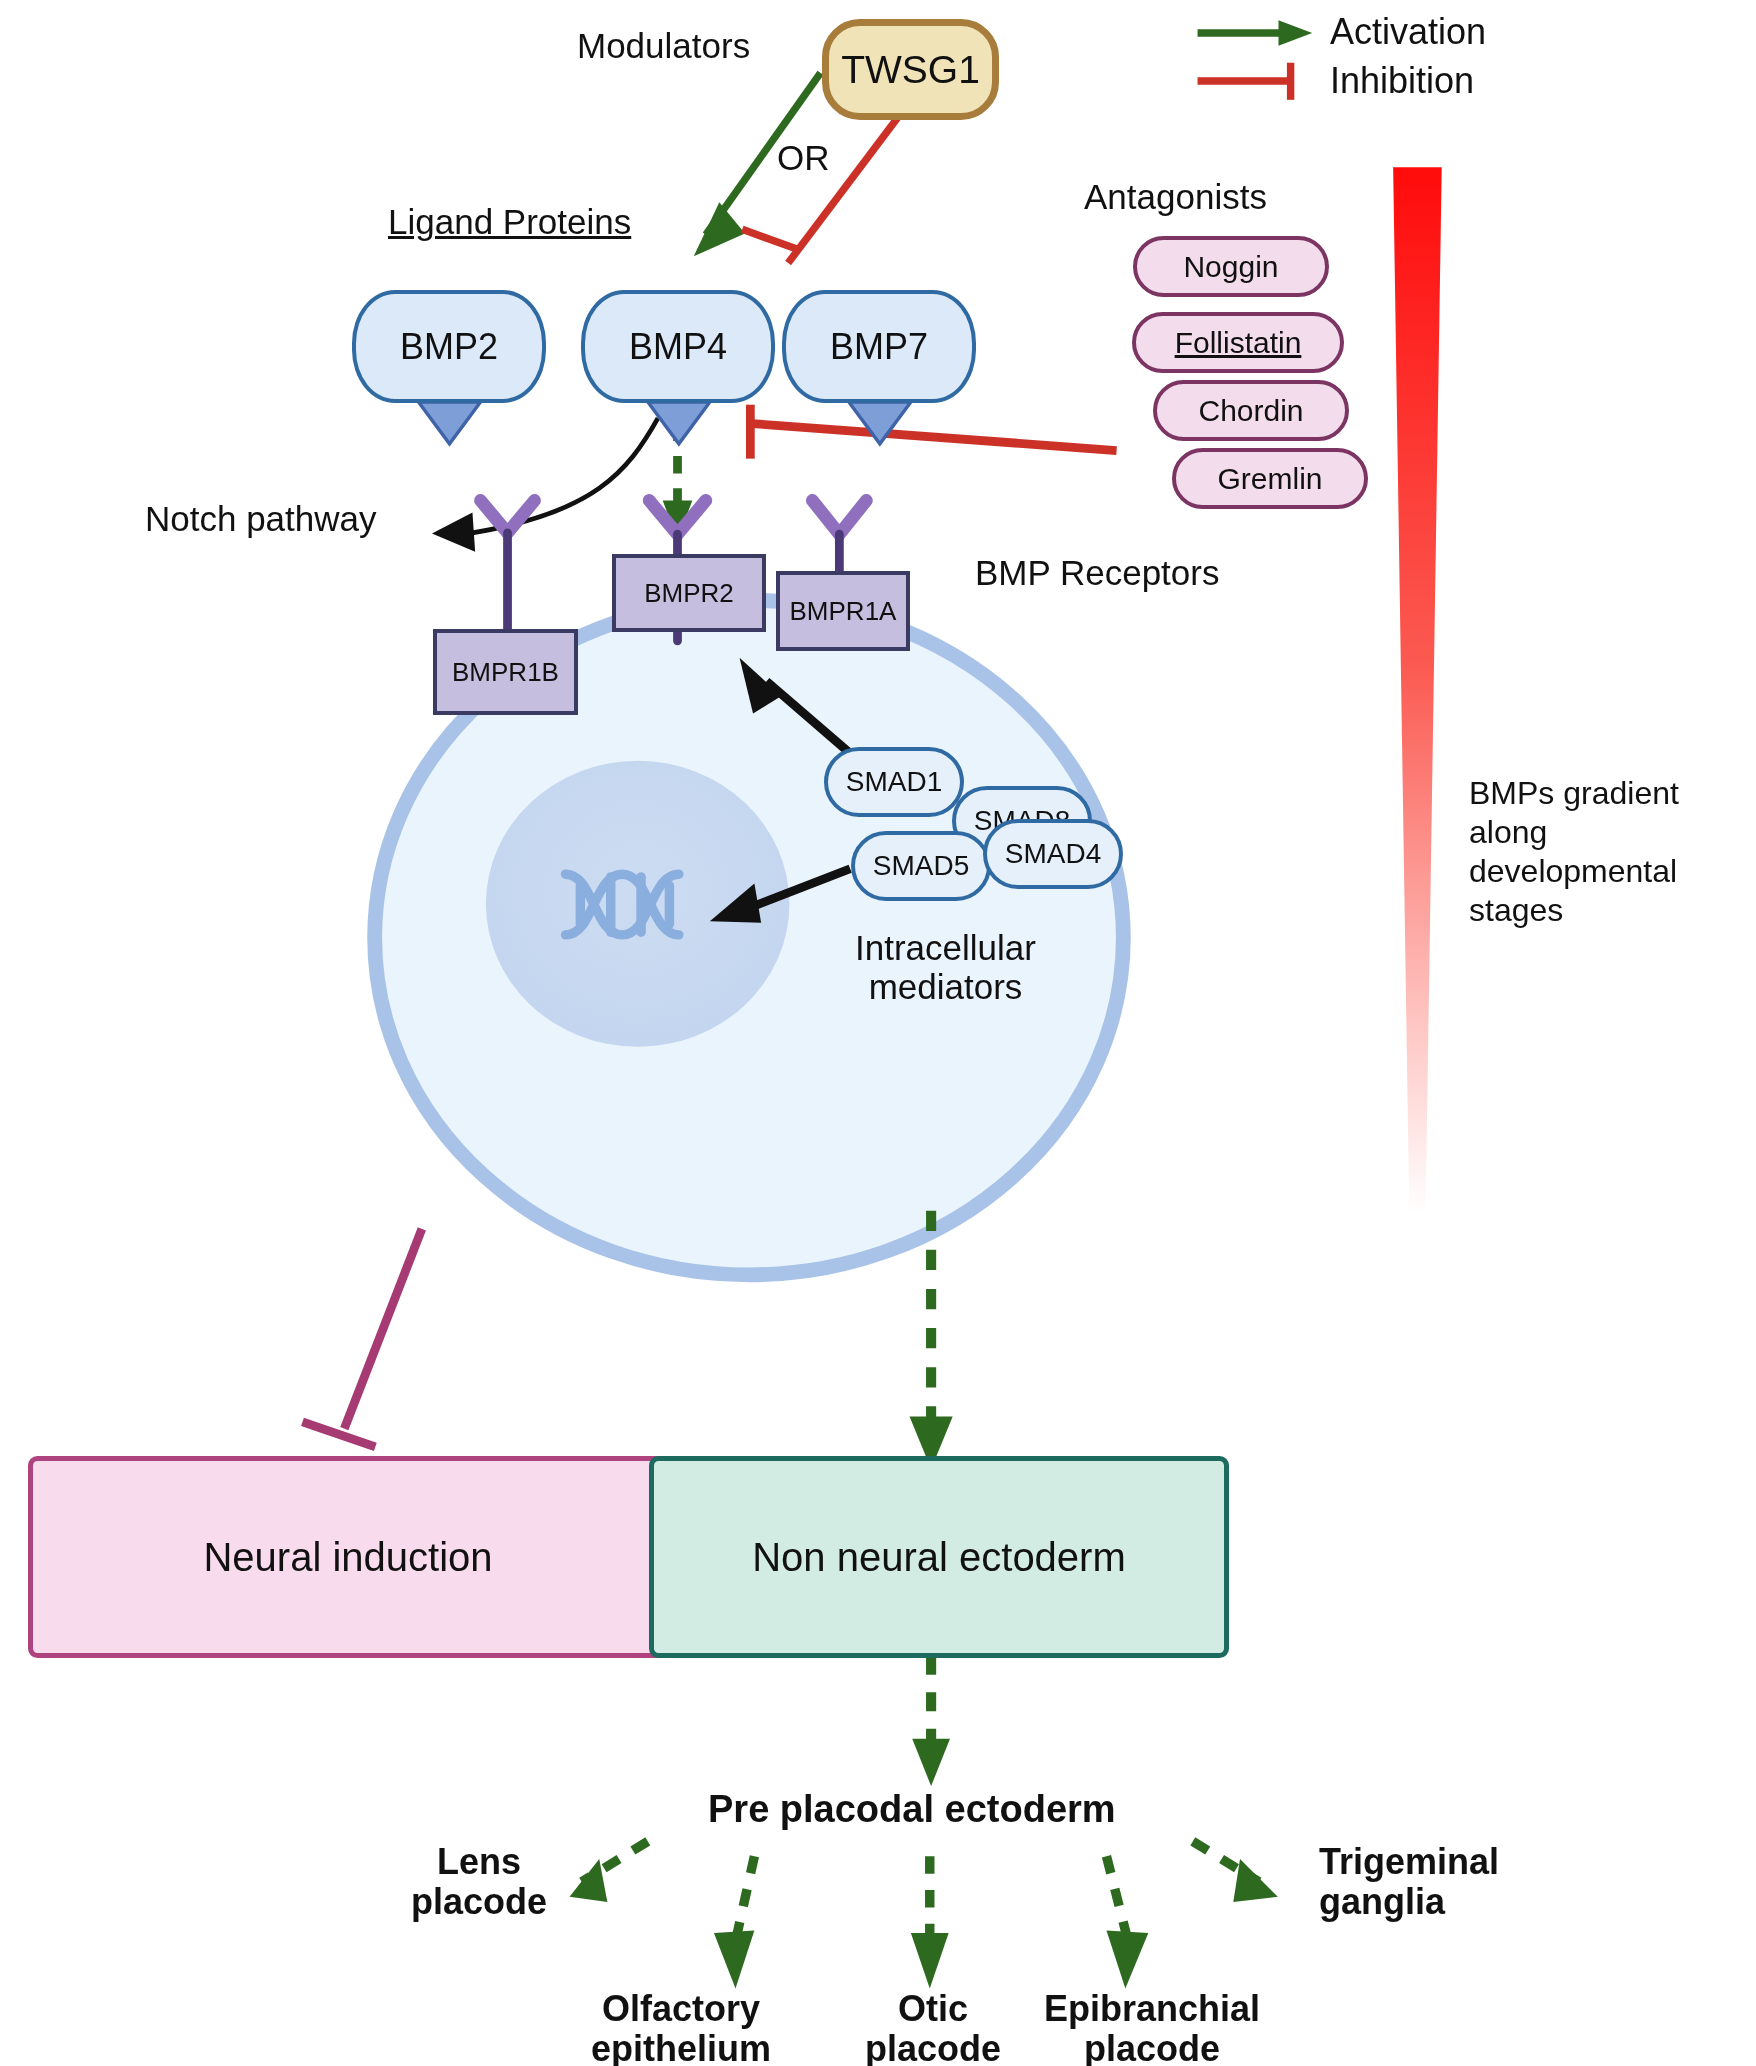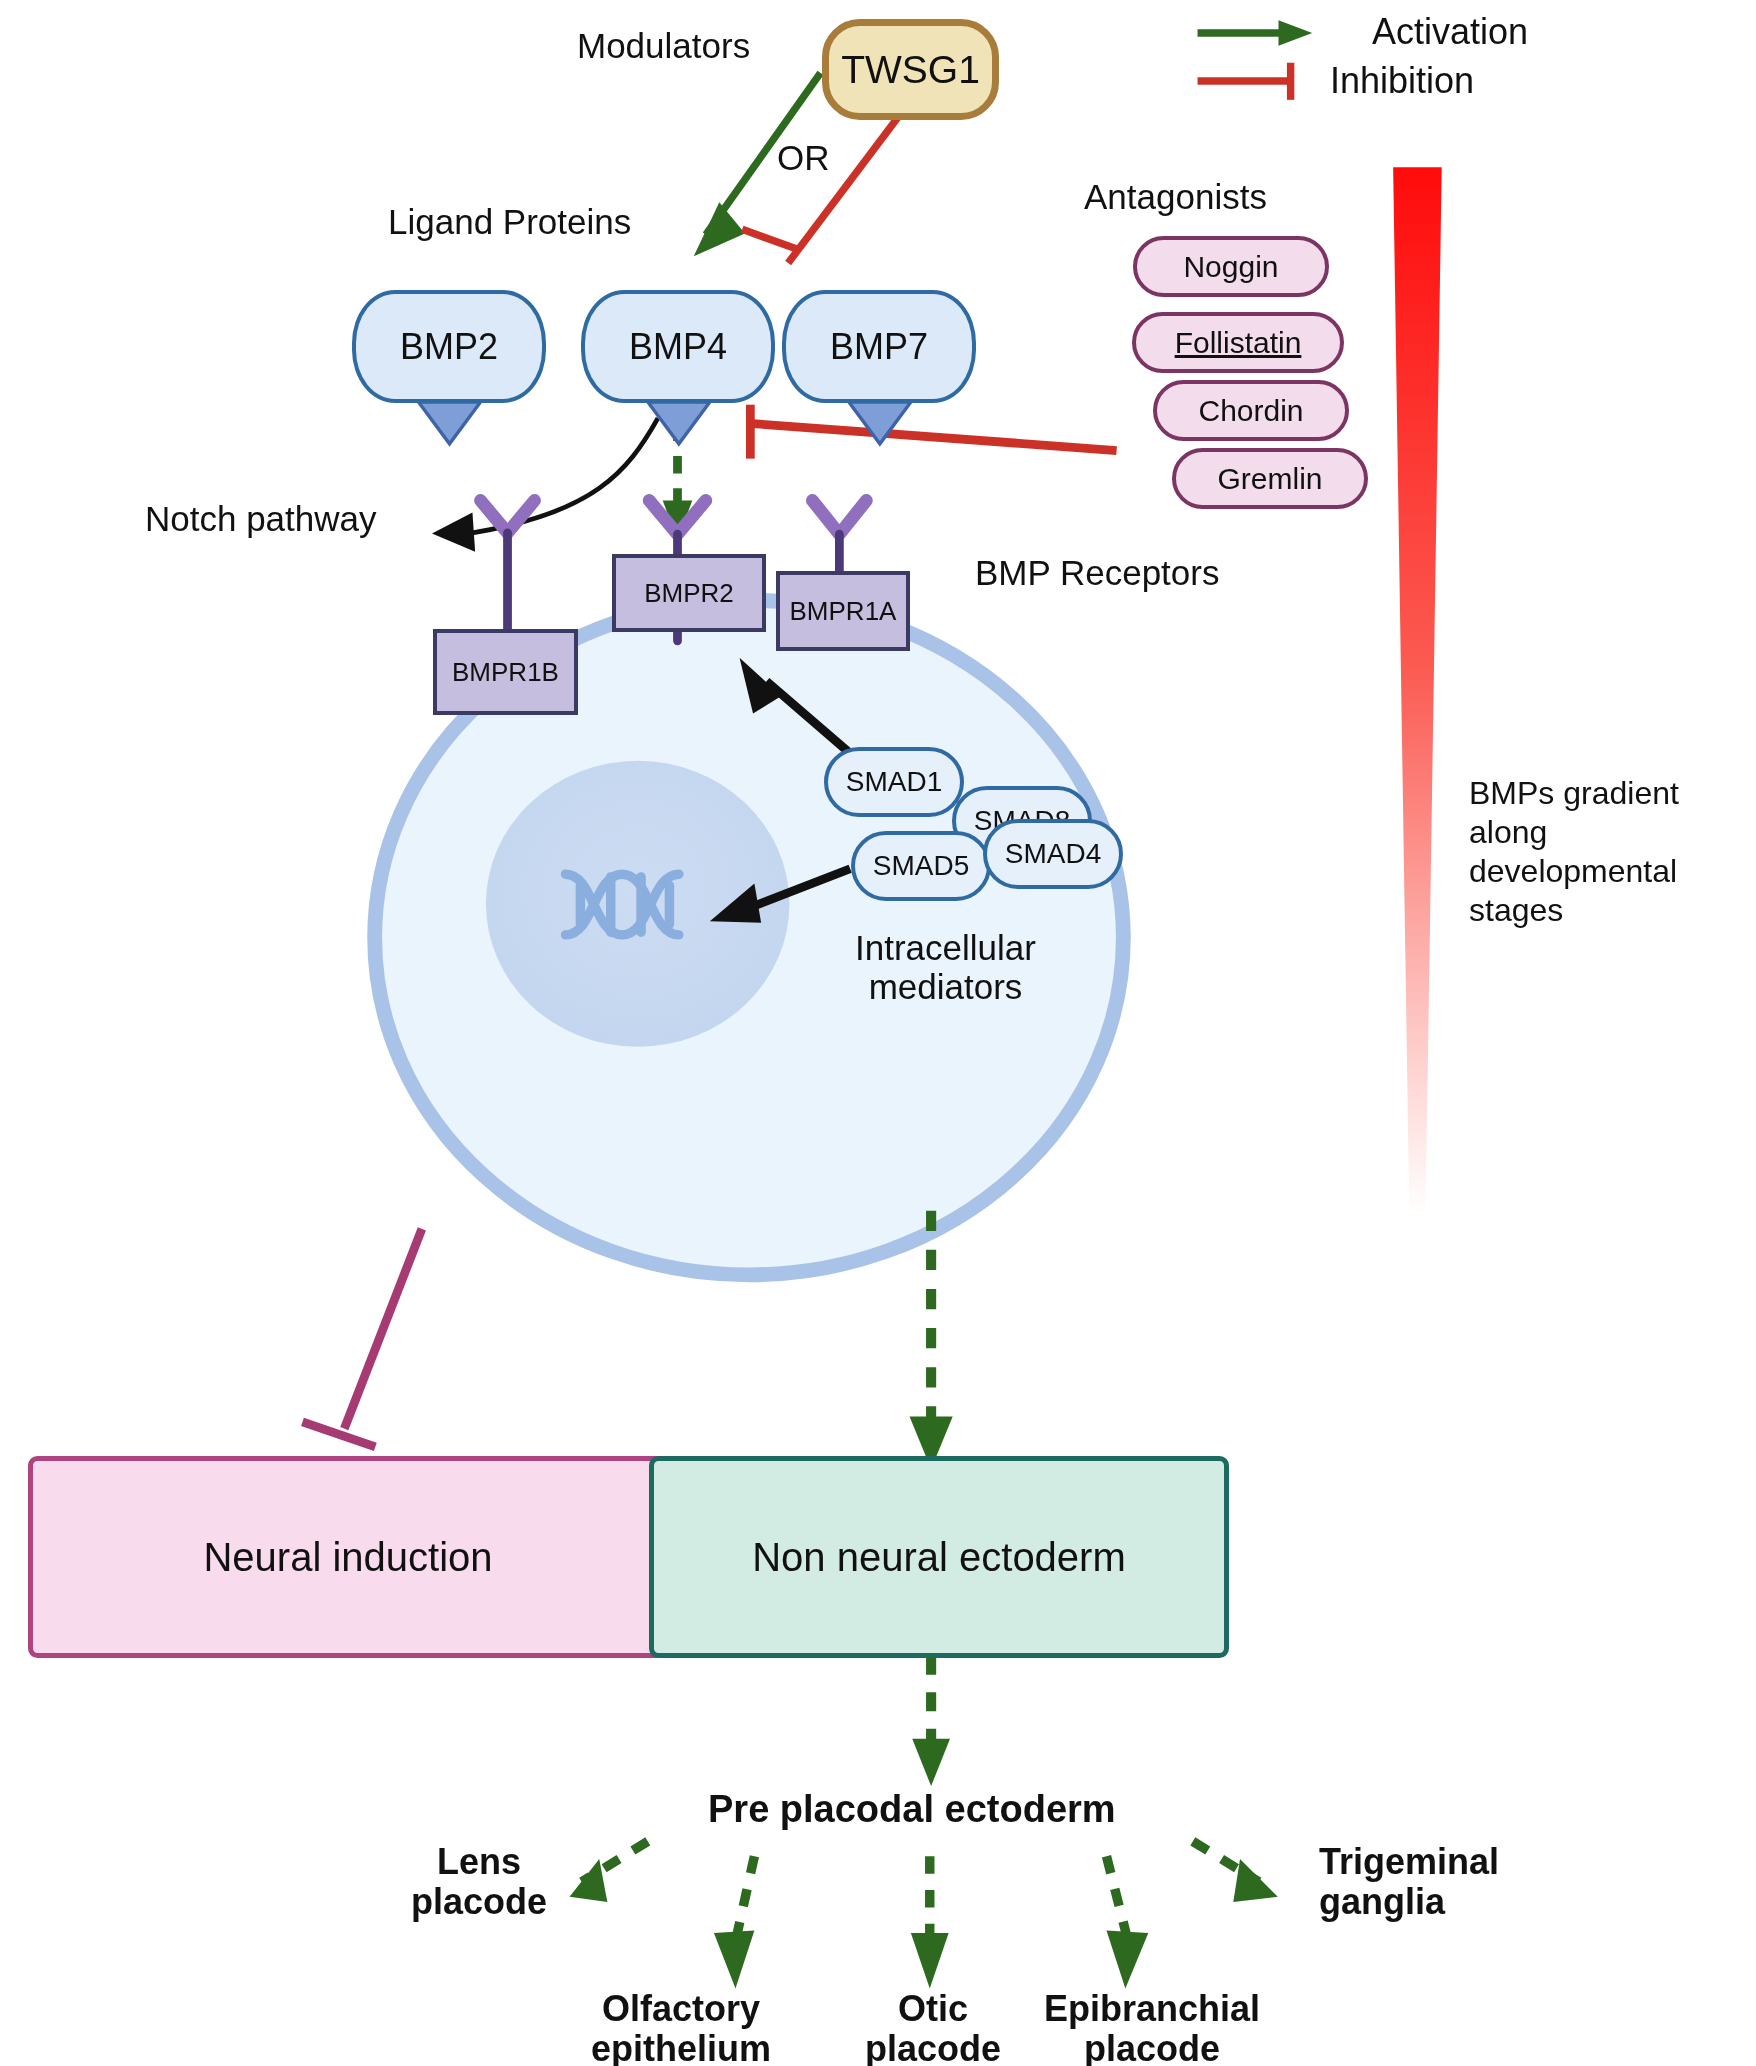--- a/index.html
+++ b/index.html
@@ -160,25 +160,25 @@
   <g>
     <line x1="1768" y1="2730" x2="1866" y2="2790" stroke="#2d6a1f" stroke-width="14" stroke-dasharray="26 24"></line>
     <path d="M1838,2756 L1894,2812 L1828,2820 z" fill="#2d6a1f"></path>
   </g>
 
   <polygon points="620,596 712,596 666,658" fill="#7d9ed6" stroke="#3f63a8" stroke-width="5"></polygon>
   <polygon points="960,596 1052,596 1006,658" fill="#7d9ed6" stroke="#3f63a8" stroke-width="5"></polygon>
   <polygon points="1258,596 1350,596 1304,658" fill="#7d9ed6" stroke="#3f63a8" stroke-width="5"></polygon>
 </svg>
 
-<div class="lbl legend-txt" style="left:1330px;top:12px;margin-left:42px;">Activation</div>
+<div class="lbl legend-txt" style="left:1330px;top:12px;">Activation</div>
 <div class="lbl legend-txt" style="left:1330px;top:61px;">Inhibition</div>
 
 <div class="lbl plain" style="left:577px;top:26px;">Modulators</div>
-<div class="lbl plain" style="left:388px;top:202px;">Ligand Proteins</div>
+<div class="lbl plain" style="left:388px;top:202px;text-decoration:underline;">Ligand Proteins</div>
 <div class="lbl plain" style="left:1084px;top:177px;">Antagonists</div>
 <div class="lbl plain" style="left:975px;top:553px;">BMP Receptors</div>
 <div class="lbl plain" style="left:855px;top:928px;text-align:center;">Intracellular
 mediators</div>
 <div class="lbl plain" style="left:145px;top:499px;">Notch pathway</div>
 <div class="lbl plain" style="left:777px;top:138px;">OR</div>
 
 <div class="node modulator" style="left:822px;top:19px;width:177px;height:101px;">
   <span>TWSG1</span>
 </div>

